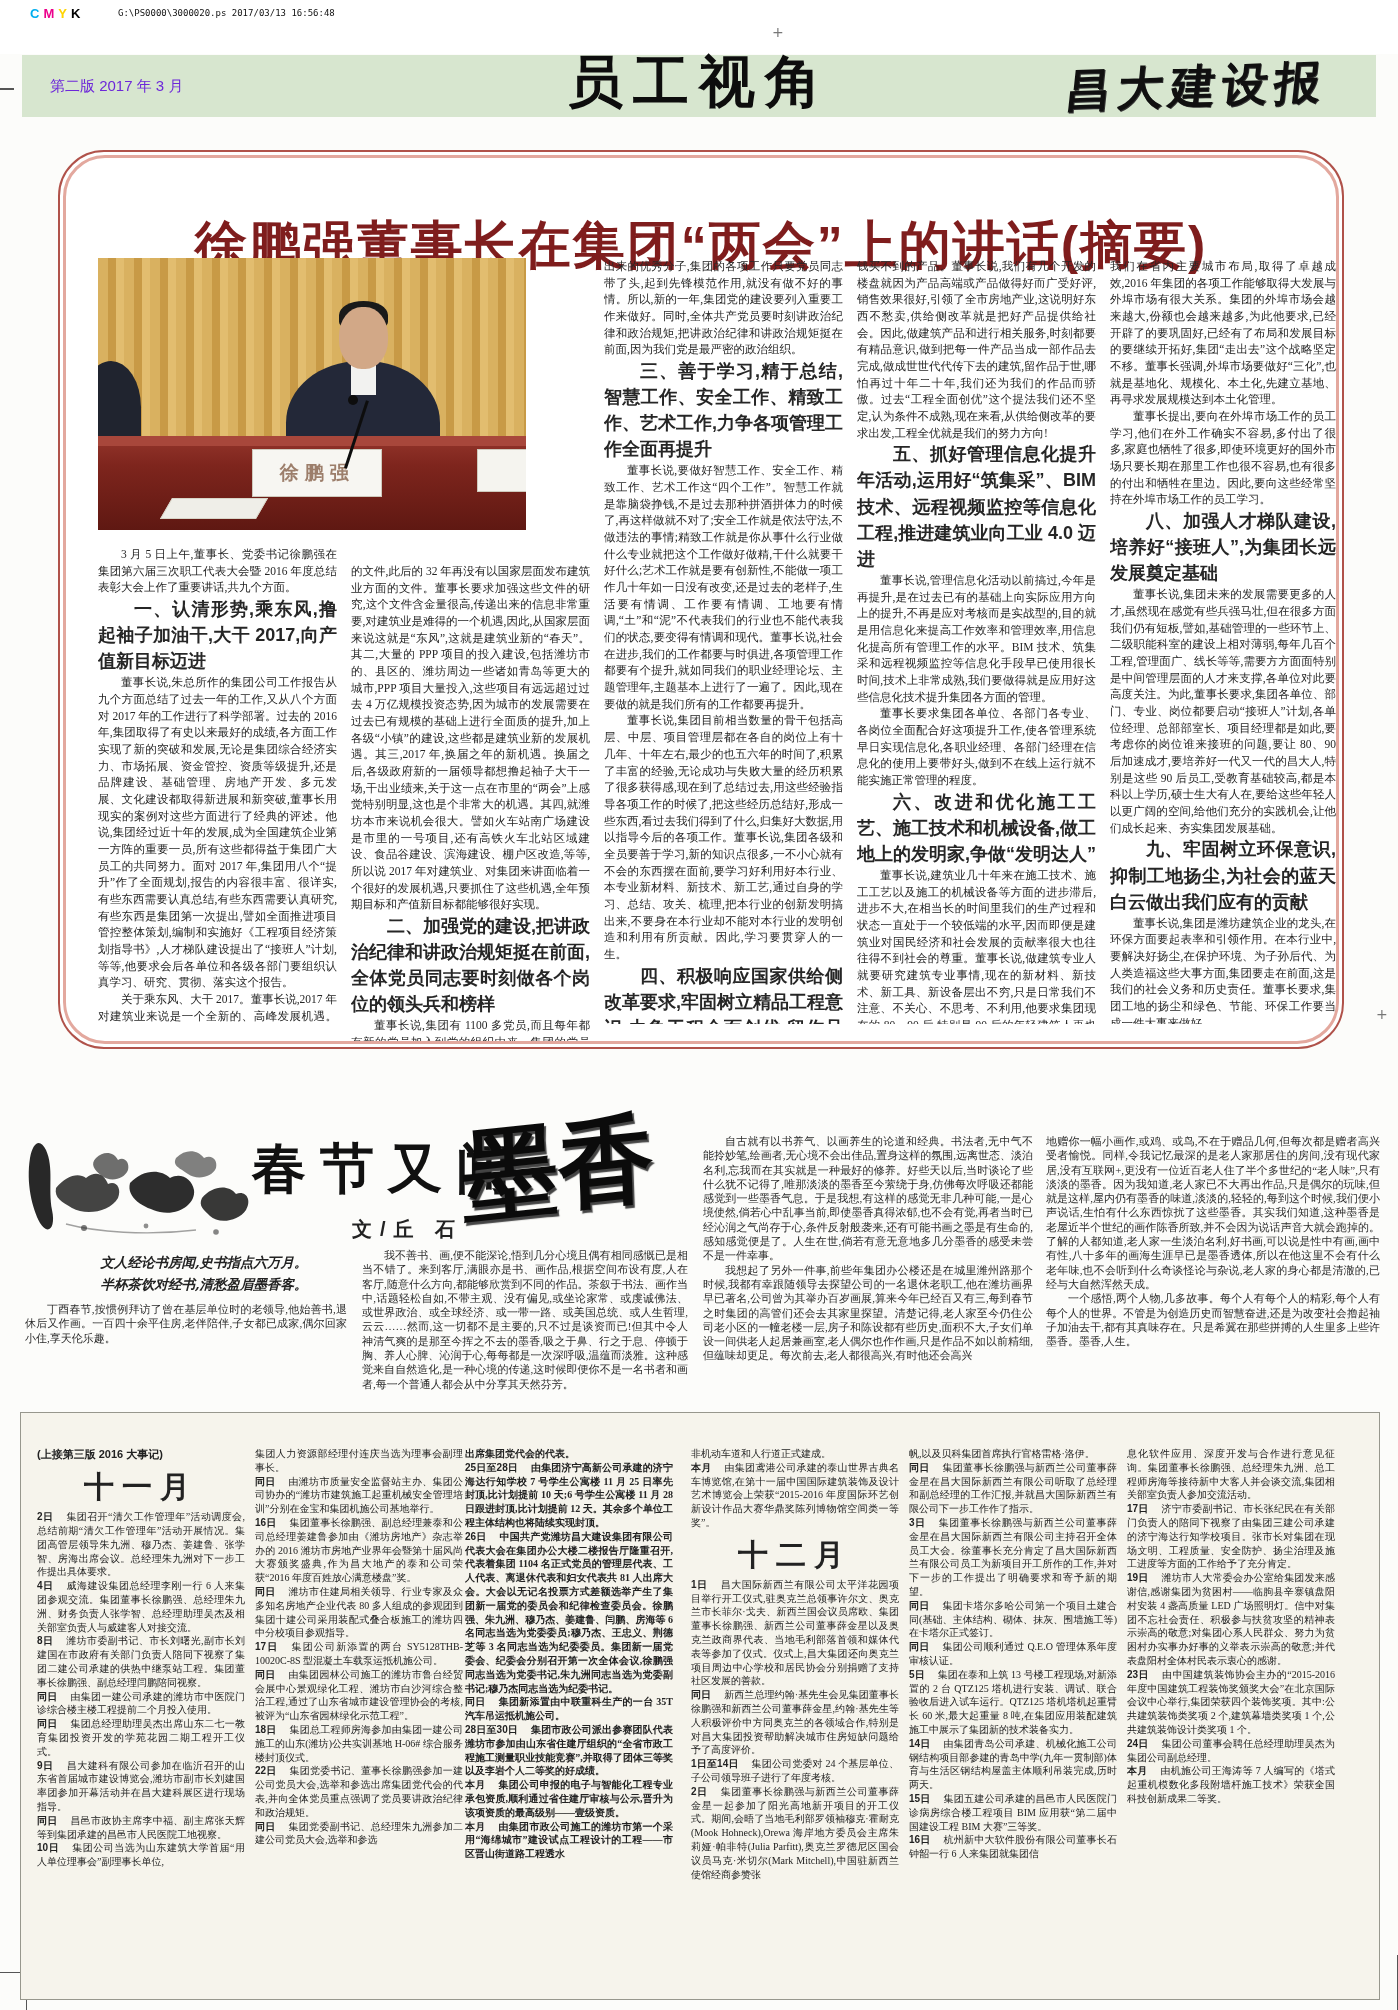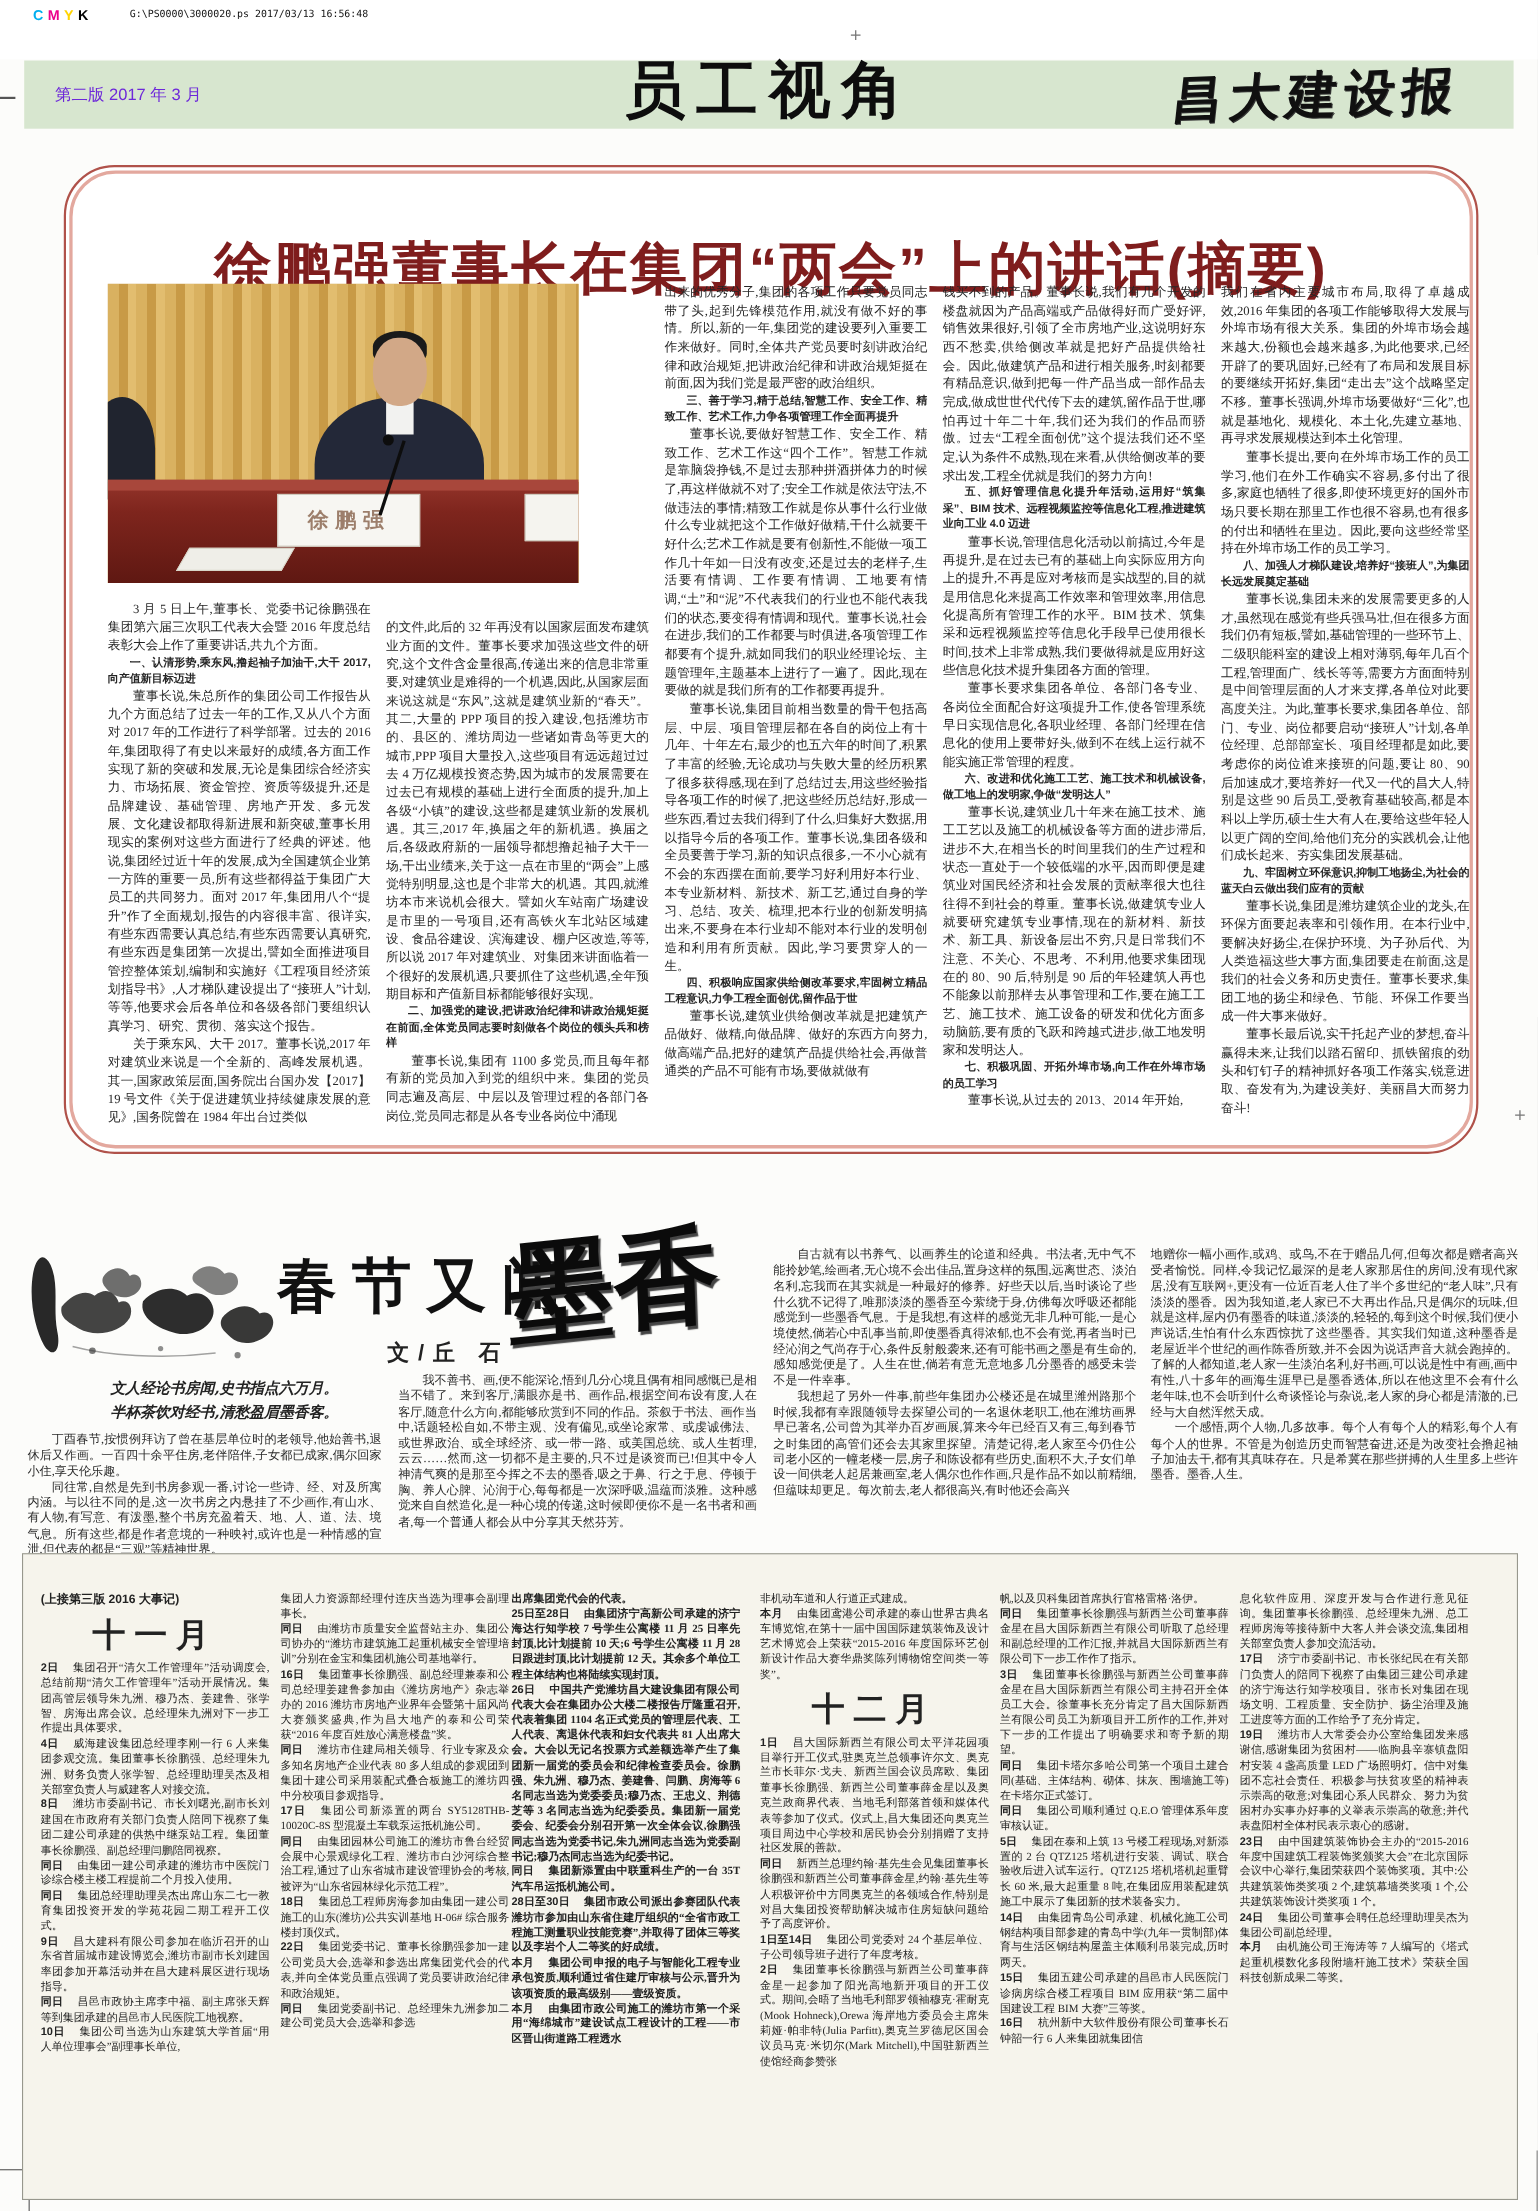--- a/index.html
+++ b/index.html
@@ -41,21 +41,21 @@
       display:flex;align-items:center;justify-content:center;}
   .placard span{font:bold 19px "DejaVu Serif",serif;color:#8d6a54;letter-spacing:6px;opacity:.85;}
   .placard2{position:absolute;right:-3%;bottom:14%;width:14%;height:15%;background:#f5f4ef;border:1px solid #cfcabd;}
   .mic-stem{position:absolute;left:60%;bottom:22%;width:3px;height:26%;background:#0d0d0d;transform:rotate(18deg);}
   .mic-head{position:absolute;left:58.5%;bottom:46%;width:10px;height:10px;border-radius:50%;background:#0d0d0d;}
   .papers{position:absolute;left:16%;bottom:4%;width:22%;height:7%;background:#efeee8;transform:skewX(-30deg);border:1px solid #d8d5c8;}
   .scol{position:absolute;width:239px;overflow:hidden;font-size:11.5px;line-height:1.45;color:#262626;}
   .scol .li{margin:0;text-align:justify;}
   .scol .li-p{text-indent:2em;}
   .scol .li-cont{text-indent:0;}
-  .scol .li-h{font-weight:bold;text-indent:2em;font-family:"Liberation Sans",sans-serif;font-size:10px;}
+  .scol .li-h{font-weight:bold;text-indent:2em;font-family:"Liberation Sans",sans-serif;font-size:18px;}
   .sc1{left:32px;top:388px;height:478px;}
   .sc2{left:285px;top:405px;height:478px;}
   .sc3{left:538px;top:100px;height:766px;}
   .sc4{left:791px;top:100px;height:766px;}
   .sc5{left:1044px;top:100px;height:766px;width:226px;}
   
   .essay{position:absolute;left:0;top:1120px;width:1398px;height:345px;}
   .ink-art{position:absolute;left:26px;top:8px;}
   .essay-title{position:absolute;left:252px;top:18px;font:bold 54px/60px "DejaVu Serif",serif;letter-spacing:14px;color:#111;}
   .essay-title-ink{position:absolute;left:462px;top:-8px;font:900 96px/110px "DejaVu Serif",serif;
@@ -181,21 +181,20 @@
     </svg>
     <div class="essay-title">春节又闻</div>
     <div class="essay-title-ink">墨香</div>
     <div class="essay-byline">文/丘 石</div>
     <div class="poem">
         <p class="li li-cont">文人经论书房闻,史书指点六万月。</p>
         <p class="li li-cont">半杯茶饮对经书,清愁盈眉墨香客。</p>
       </div>
     <div class="ecol ec1">
         <p class="li li-p">丁酉春节,按惯例拜访了曾在基层单位时的老领导,他始善书,退休后又作画。一百四十余平住房,老伴陪伴,子女都已成家,偶尔回家小住,享天伦乐趣。</p>
-        <p class="li li-p">同往常,自然是先到书房参观一番,讨论一些诗、经、对及所寓内涵。与以往不同的是,这一次书房之内悬挂了不少画作,有山水、有人物,有写意、有泼墨,整个书房充盈着天、地、人、道、法、境气息。所有这些,都是作者意境的一种映衬,或许也是一种情感的宣泄,但代表的都是“三观”等精神世界。</p>
       </div>
     <div class="ecol ec2">
         <p class="li li-p">我不善书、画,便不能深论,悟到几分心境且偶有相同感慨已是相当不错了。来到客厅,满眼亦是书、画作品,根据空间布设有度,人在客厅,随意什么方向,都能够欣赏到不同的作品。茶叙于书法、画作当中,话题轻松自如,不带主观、没有偏见,或坐论家常、或虔诚佛法、或世界政治、或全球经济、或一带一路、或美国总统、或人生哲理,云云……然而,这一切都不是主要的,只不过是谈资而已!但其中令人神清气爽的是那至今挥之不去的墨香,吸之于鼻、行之于息、停顿于胸、养人心脾、沁润于心,每每都是一次深呼吸,温蕴而淡雅。这种感觉来自自然造化,是一种心境的传递,这时候即便你不是一名书者和画者,每一个普通人都会从中分享其天然芬芳。</p>
       </div>
     <div class="ecol ec3">
         <p class="li li-p">自古就有以书养气、以画养生的论道和经典。书法者,无中气不能拎妙笔,绘画者,无心境不会出佳品,置身这样的氛围,远离世态、淡泊名利,忘我而在其实就是一种最好的修养。好些天以后,当时谈论了些什么犹不记得了,唯那淡淡的墨香至今萦绕于身,仿佛每次呼吸还都能感觉到一些墨香气息。于是我想,有这样的感觉无非几种可能,一是心境使然,倘若心中乱事当前,即使墨香真得浓郁,也不会有觉,再者当时已经沁润之气尚存于心,条件反射般袭来,还有可能书画之墨是有生命的,感知感觉便是了。人生在世,倘若有意无意地多几分墨香的感受未尝不是一件幸事。</p>
         <p class="li li-p">我想起了另外一件事,前些年集团办公楼还是在城里潍州路那个时候,我都有幸跟随领导去探望公司的一名退休老职工,他在潍坊画界早已著名,公司曾为其举办百岁画展,算来今年已经百又有三,每到春节之时集团的高管们还会去其家里探望。清楚记得,老人家至今仍住公司老小区的一幢老楼一层,房子和陈设都有些历史,面积不大,子女们单设一间供老人起居兼画室,老人偶尔也作作画,只是作品不如以前精细,但蕴味却更足。每次前去,老人都很高兴,有时他还会高兴</p>
       </div>
     <div class="ecol ec4">
         <p class="li li-cont">地赠你一幅小画作,或鸡、或鸟,不在于赠品几何,但每次都是赠者高兴受者愉悦。同样,令我记忆最深的是老人家那居住的房间,没有现代家居,没有互联网+,更没有一位近百老人住了半个多世纪的“老人味”,只有淡淡的墨香。因为我知道,老人家已不大再出作品,只是偶尔的玩味,但就是这样,屋内仍有墨香的味道,淡淡的,轻轻的,每到这个时候,我们便小声说话,生怕有什么东西惊扰了这些墨香。其实我们知道,这种墨香是老屋近半个世纪的画作陈香所致,并不会因为说话声音大就会跑掉的。了解的人都知道,老人家一生淡泊名利,好书画,可以说是性中有画,画中有性,八十多年的画海生涯早已是墨香透体,所以在他这里不会有什么老年味,也不会听到什么奇谈怪论与杂说,老人家的身心都是清澈的,已经与大自然浑然天成。</p>

